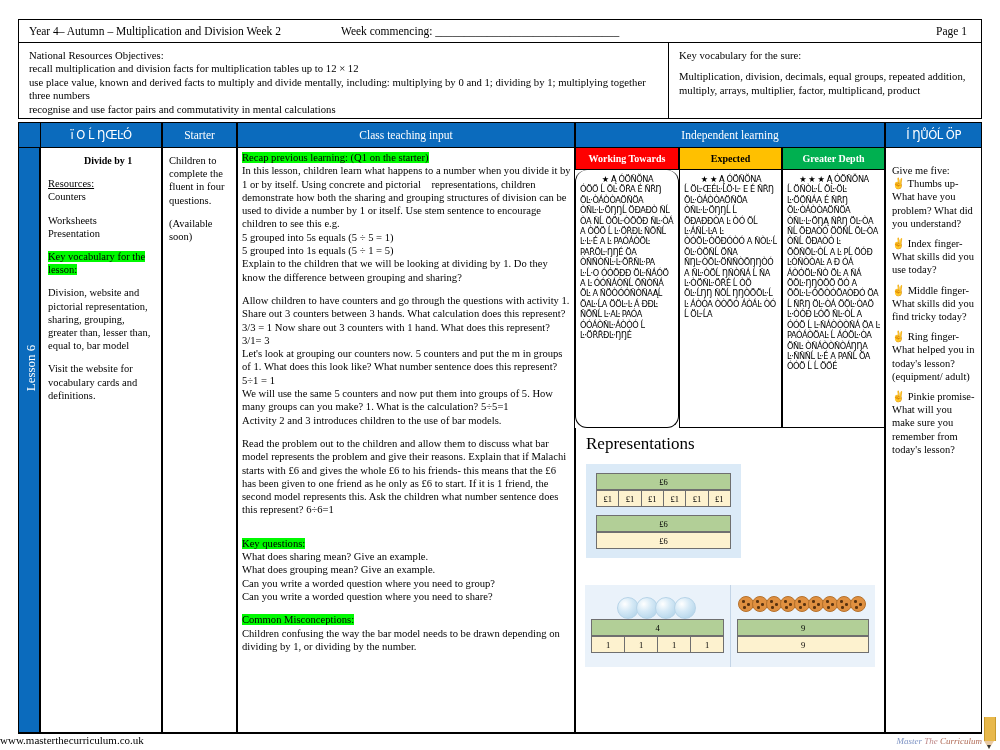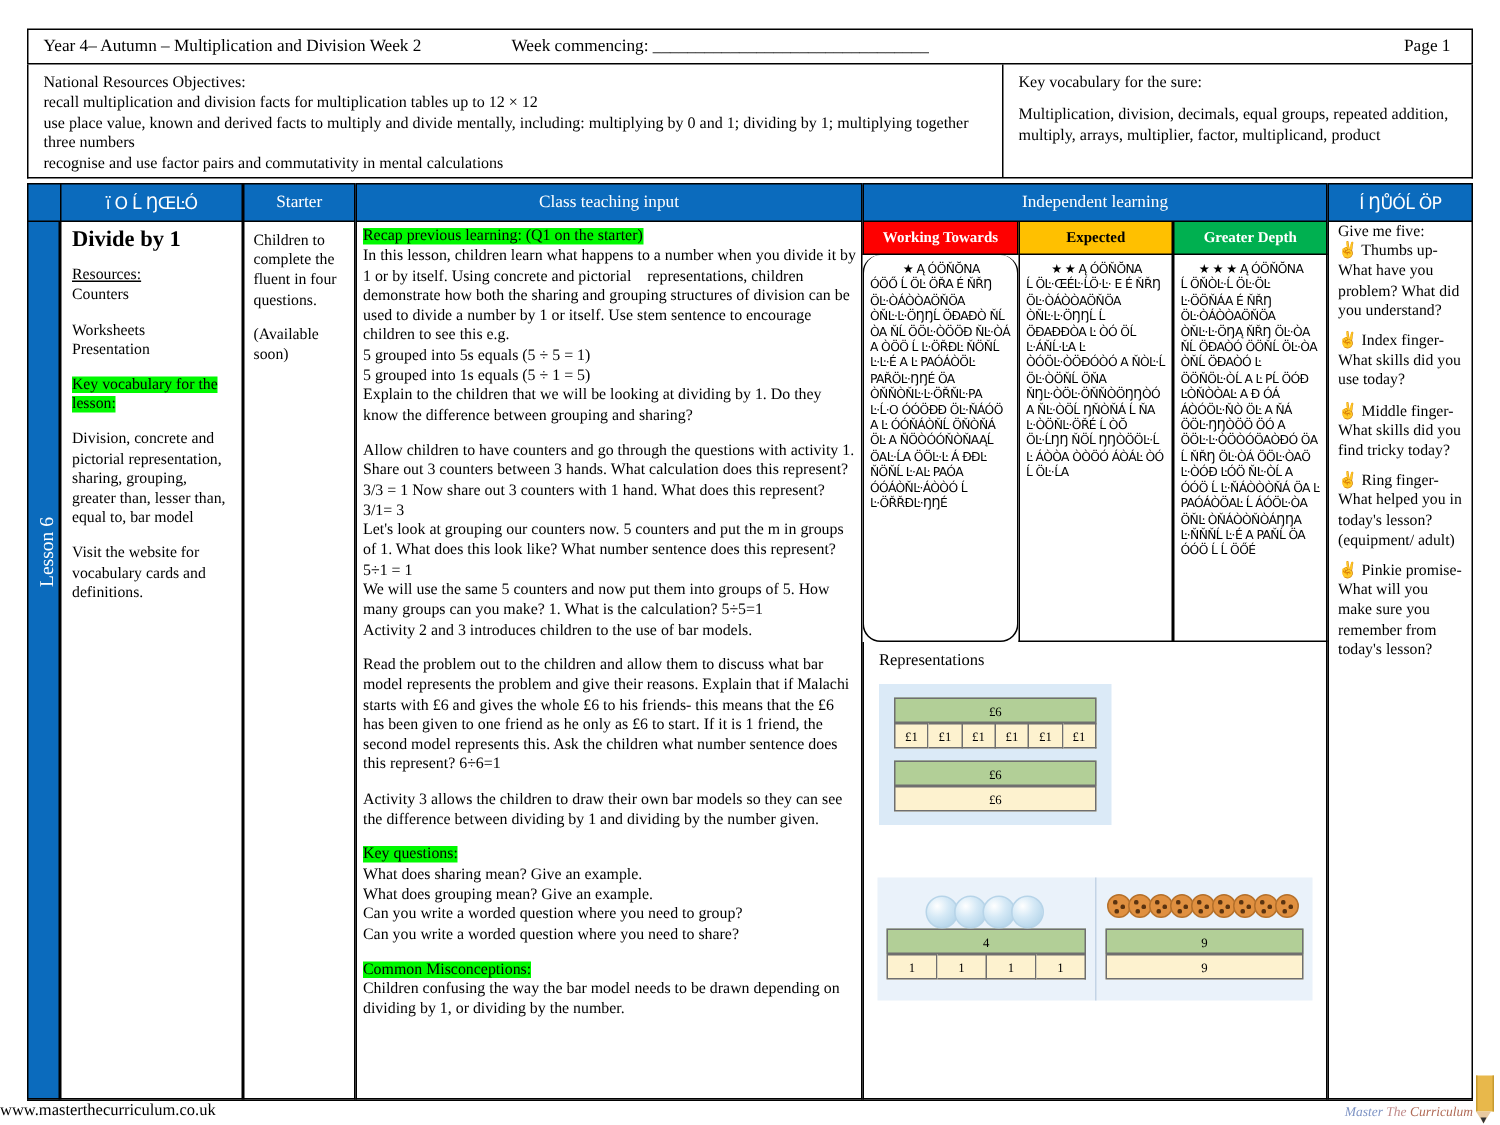--- a/index.html
+++ b/index.html
@@ -58,24 +58,24 @@
     position:absolute;left:-38px;top:212px;width:100px;
     transform:rotate(-90deg);
     color:#fff;font-size:13px;text-align:center;white-space:nowrap;
   }
 
   
   .col{position:absolute;top:148px;box-sizing:border-box;border:1px solid #000;border-top:none;}
   .c-lo{left:40px;width:122px;height:585px;padding:6px 6px 0 7px;}
   .c-starter{left:162px;width:75px;height:585px;padding:6px 5px 0 6px;}
   .c-class{left:237px;width:338px;height:585px;padding:0;}
-  .c-plen{left:885px;width:97px;height:585px;padding:0 5px 0 6px;}
+  .c-plen{left:885px;width:97px;height:585px;padding:16px 5px 0 6px;}
 
   .c-lo p,.c-starter p,.c-plen p{margin:0;font-size:10.5px;line-height:13.2px;}
-  .c-lo .t{font-weight:bold;font-size:15px;}
+  .c-lo .t{font-weight:bold;font-size:10px;margin-left:36px;}
   .u{text-decoration:underline;}
   .hl{background:#00f900;}
   .sp{height:10px;}
   .sp-s{height:7px;}
 
   
   .ct{padding:3px 2px 0 4px;}
   .ct p{margin:0;font-size:10.6px;line-height:13.3px;}
 
   
@@ -91,21 +91,21 @@
   .il-col.a{left:575px;width:104px;border-radius:12px;}
   .il-col.b{left:679px;width:103px;}
   .il-col.c{left:782px;width:103px;}
   .il-col p{margin:0;font-size:8.2px;line-height:10.4px;font-family:"DejaVu Sans",sans-serif;
     letter-spacing:-0.4px;word-break:break-word;}
   .stars{text-align:center;font-size:9px;line-height:11px;font-family:"DejaVu Sans",sans-serif;}
 
   
   .reps{position:absolute;left:575px;top:428px;width:310px;height:305px;
     box-sizing:border-box;border:1px solid #000;border-top:none;padding:6px 0 0 10px;}
-  .reps-title{font-size:11px;margin:0 0 10px 0;}
+  .reps-title{font-size:17px;margin:0 0 10px 0;}
   .barbox{background:#dbeaf7;padding:9px 10px;width:155px;box-sizing:border-box;}
   .bar{border:1px solid #6f6f6f;box-sizing:border-box;font-size:8.5px;text-align:center;}
   .bar-top{background:#b2cf97;height:17px;line-height:16px;}
   .bar-bot{background:#fdf2cf;height:17px;line-height:16px;}
   .bar-row{display:flex;}
   .bar-row .cell{flex:1;border:1px solid #6f6f6f;border-left:none;background:#fdf2cf;
     height:17px;line-height:16px;font-size:8.5px;text-align:center;box-sizing:border-box;}
   .bar-row .cell:first-child{border-left:1px solid #6f6f6f;}
   .gap8{height:8px;}
 
@@ -184,21 +184,21 @@
     <p class="t">Divide by 1</p>
     <div class="sp"></div>
     <p class="u">Resources:</p>
     <p>Counters</p>
     <div class="sp"></div>
     <p>Worksheets</p>
     <p>Presentation</p>
     <div class="sp"></div>
     <p><span class="hl">Key vocabulary for the lesson:</span></p>
     <div class="sp"></div>
-    <p>Division, concrete and pictorial representation, sharing, grouping, greater than, lesser than, equal to, bar model</p>
+    <p>Division, website and pictorial representation, sharing, grouping, greater than, lesser than, equal to, bar model</p>
     <div class="sp"></div>
     <p>Visit the website for vocabulary cards and definitions.</p>
   </div>
 
   <div class="col c-starter">
     <p>Children to complete the fluent in four questions.</p>
     <div class="sp"></div>
     <p>(Available soon)</p>
   </div>
 
@@ -211,21 +211,20 @@
       <p>Explain to the children that we will be looking at dividing by 1. Do they know the difference between grouping and sharing?</p>
       <div class="sp"></div>
       <p>Allow children to have counters and go through the questions with activity 1.</p>
       <p>Share out 3 counters between 3 hands. What calculation does this represent? 3/3 = 1 Now share out 3 counters with 1 hand. What does this represent? 3/1= 3</p>
       <p>Let's look at grouping our counters now. 5 counters and put the m in groups of 1. What does this look like? What number sentence does this represent? 5÷1 = 1</p>
       <p>We will use the same 5 counters and now put them into groups of 5. How many groups can you make? 1. What is the calculation? 5÷5=1</p>
       <p>Activity 2 and 3 introduces children to the use of bar models.</p>
       <div class="sp"></div>
       <p>Read the problem out to the children and allow them to discuss what bar model represents the problem and give their reasons. Explain that if Malachi starts with £6 and gives the whole £6 to his friends- this means that the £6 has been given to one friend as he only as £6 to start. If it is 1 friend, the second model represents this. Ask the children what number sentence does this represent? 6÷6=1</p>
       <div class="sp"></div>
-      <p>Activity 3 allows the children to draw their own bar models so they can see the difference between dividing by 1 and dividing by the number given.</p>
       <div class="sp"></div>
       <p><span class="hl">Key questions:</span></p>
       <p>What does sharing mean? Give an example.</p>
       <p>What does grouping mean? Give an example.</p>
       <p>Can you write a worded question where you need to group?</p>
       <p>Can you write a worded question where you need to share?</p>
       <div class="sp"></div>
       <p><span class="hl">Common Misconceptions:</span></p>
       <p>Children confusing the way the bar model needs to be drawn depending on dividing by 1, or dividing by the number.</p>
     </div>

